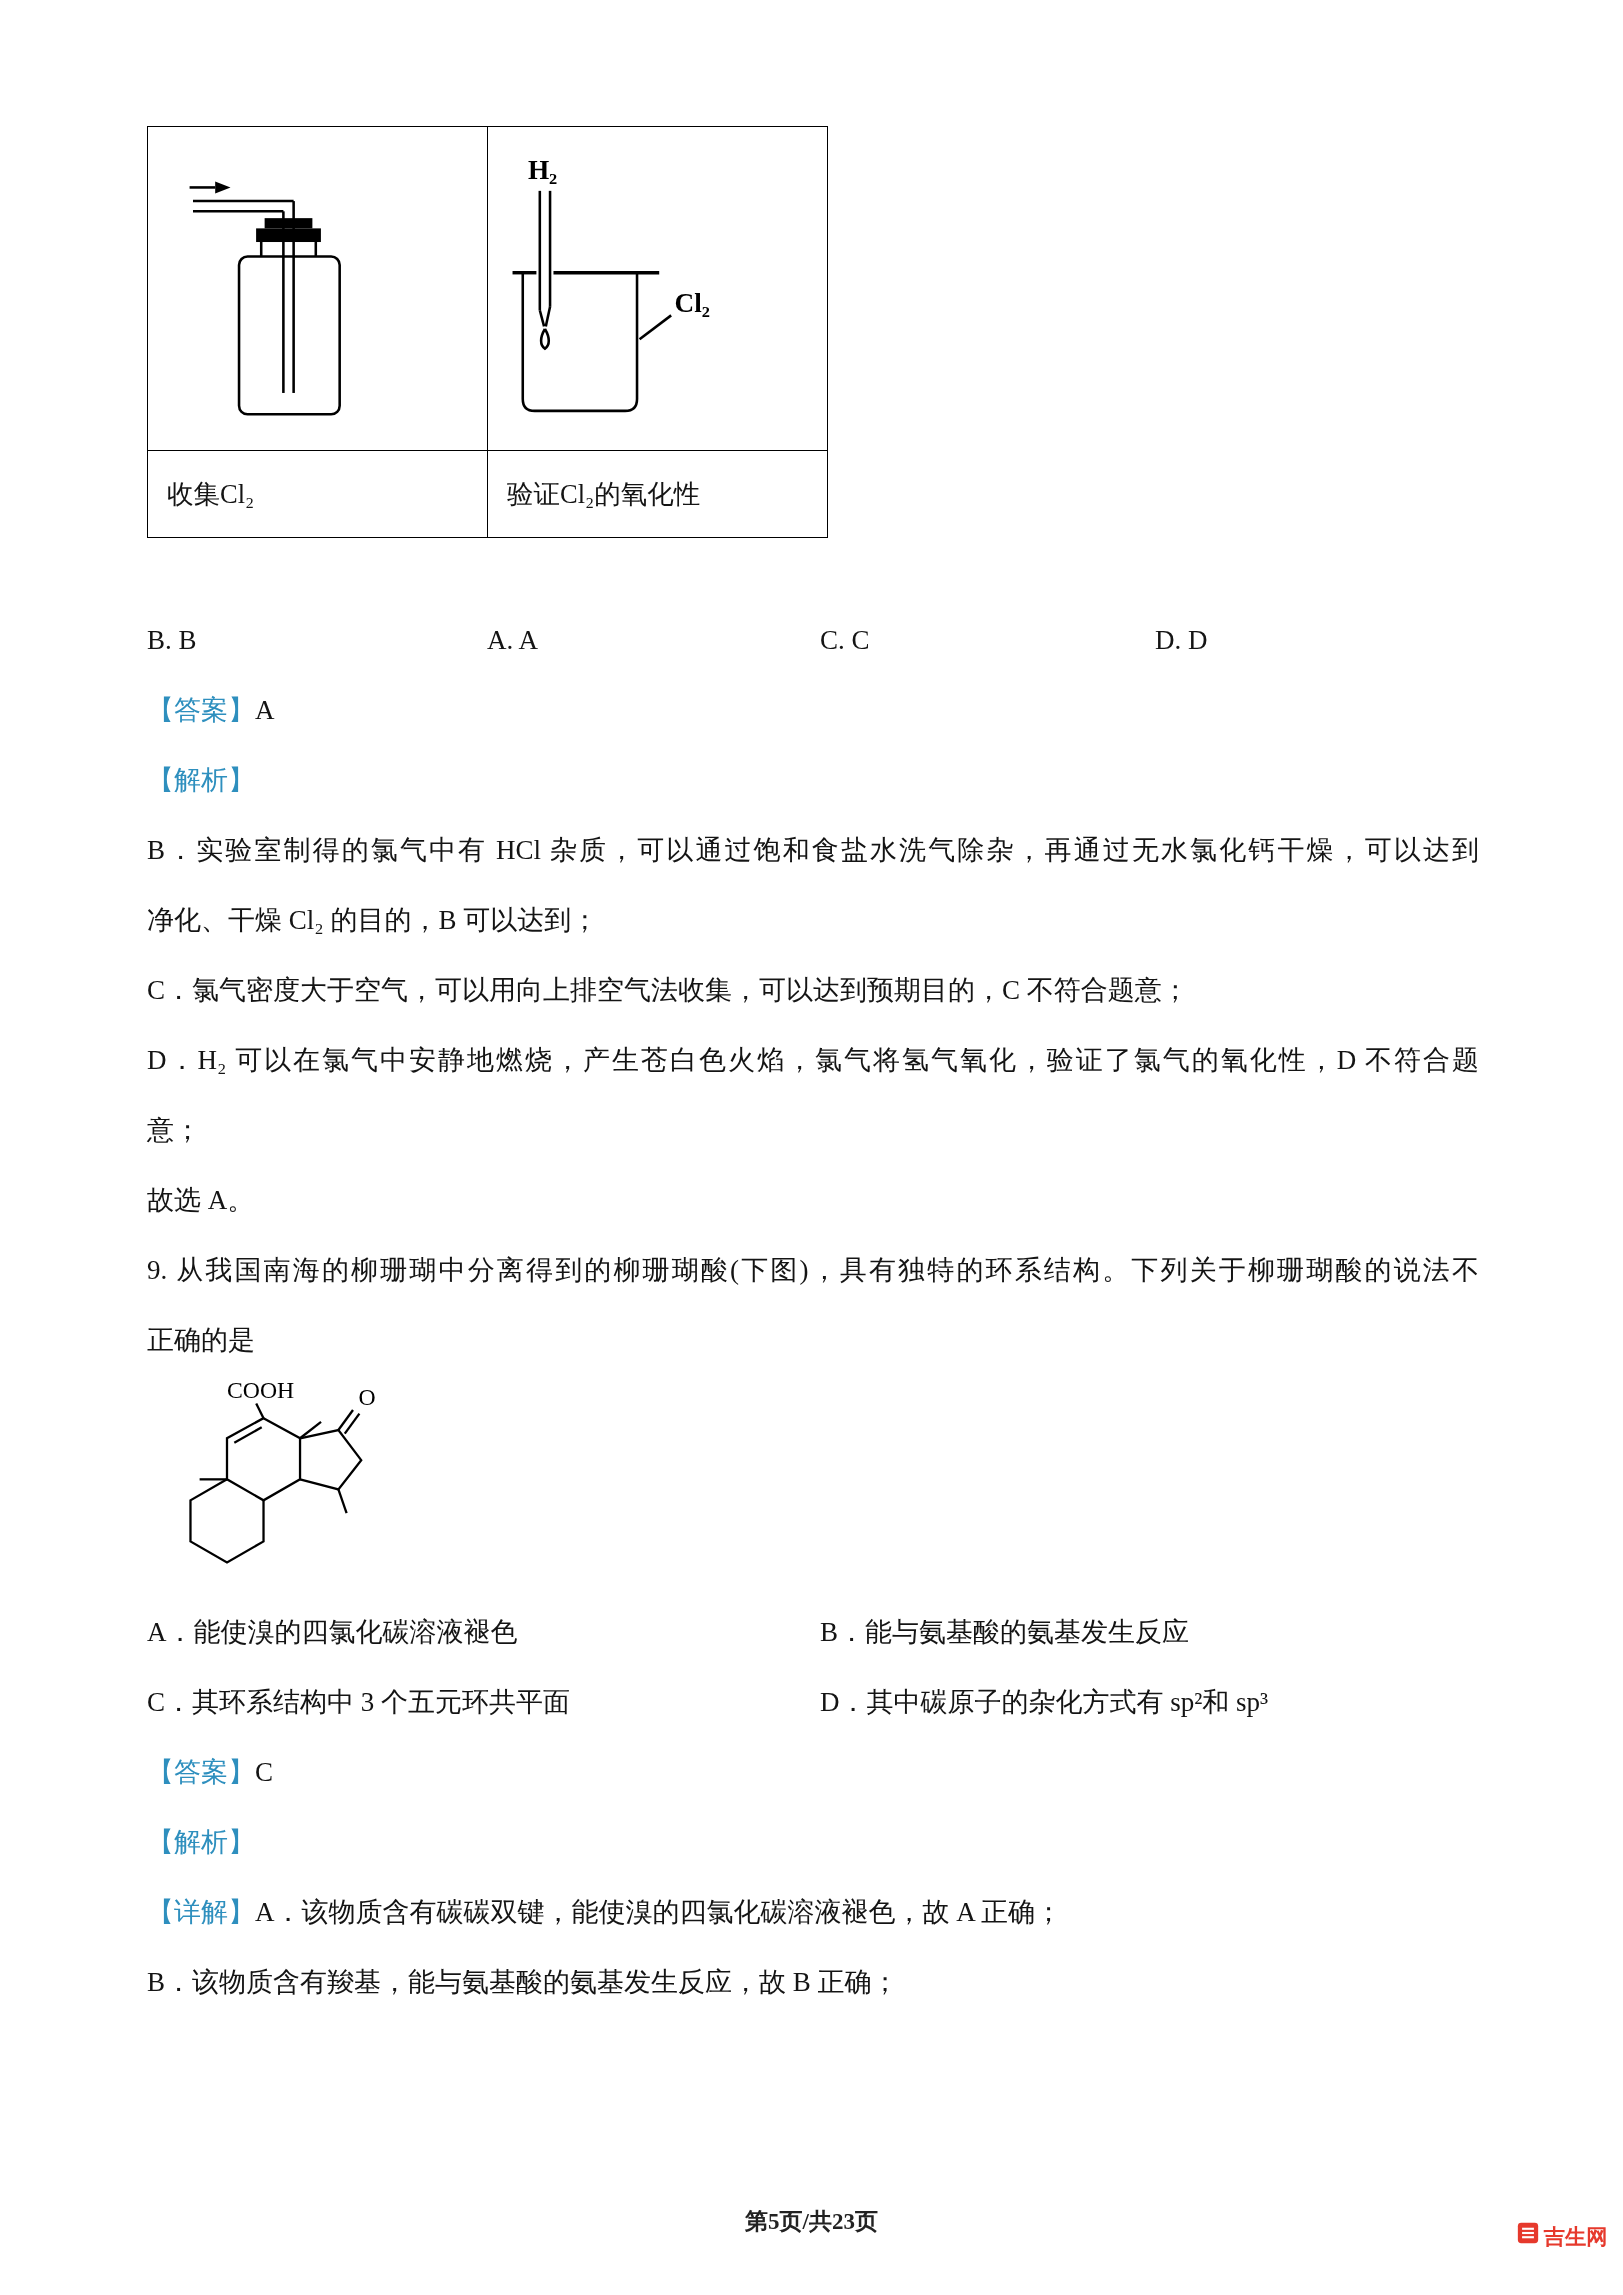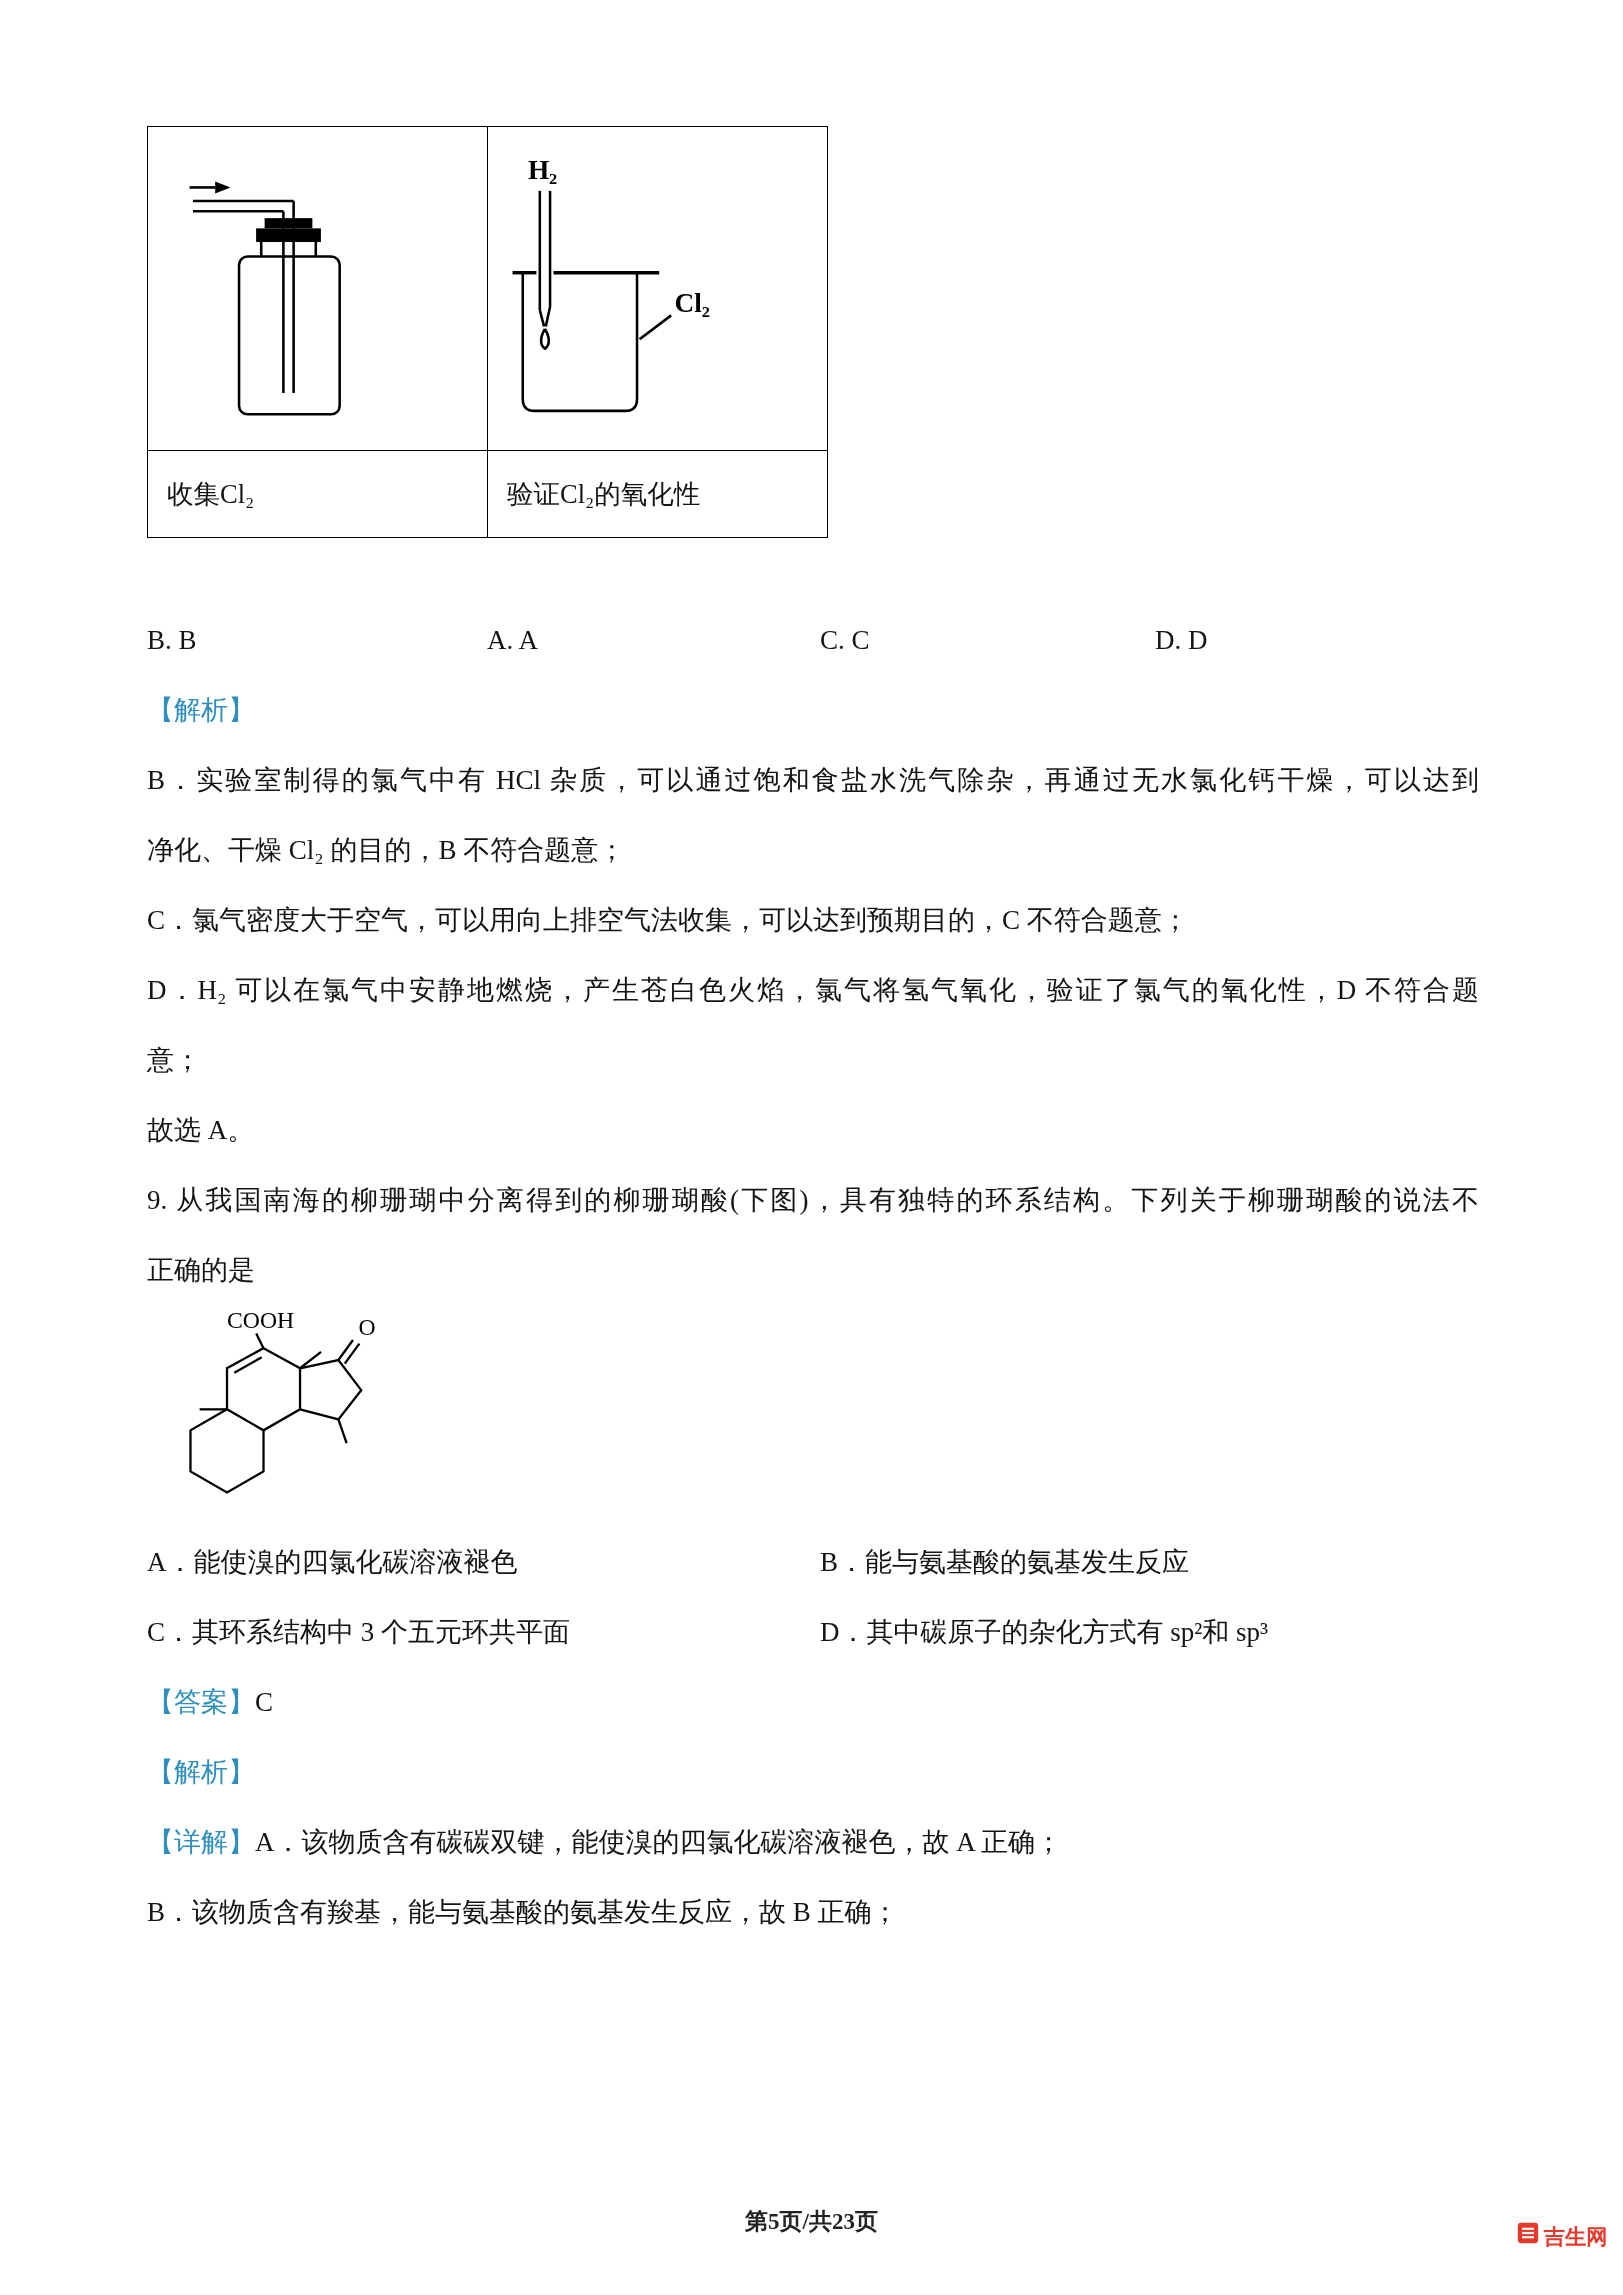--- a/index.html
+++ b/index.html
@@ -96,25 +96,28 @@
       </table>
 
     <div class="tline opt-row4">
       <span>B. B</span>
       <span>A. A</span>
       <span>C. C</span>
       <span>D. D</span>
     </div>
 
     <div class="tline">
+      <span class="blue">【答案】</span><span>A</span>
+    </div>
+    <div class="tline">
       <span class="blue">【解析】</span>
     </div>
 
     <div class="tline just">B．实验室制得的氯气中有 HCl 杂质，可以通过饱和食盐水洗气除杂，再通过无水氯化钙干燥，可以达到</div>
-    <div class="tline">净化、干燥 Cl₂ 的目的，B 不符合题意；</div>
+    <div class="tline">净化、干燥 Cl₂ 的目的，B 可以达到；</div>
     <div class="tline">C．氯气密度大于空气，可以用向上排空气法收集，可以达到预期目的，C 不符合题意；</div>
     <div class="tline just">D．H₂ 可以在氯气中安静地燃烧，产生苍白色火焰，氯气将氢气氧化，验证了氯气的氧化性，D 不符合题</div>
     <div class="tline">意；</div>
     <div class="tline">故选 A。</div>
 
     <div class="tline just">9. 从我国南海的柳珊瑚中分离得到的柳珊瑚酸(下图)，具有独特的环系结构。下列关于柳珊瑚酸的说法不</div>
     <div class="tline">正确的是</div>
 
     <div class="structure">
       <svg width="256" height="210" viewBox="0 0 280 230">

